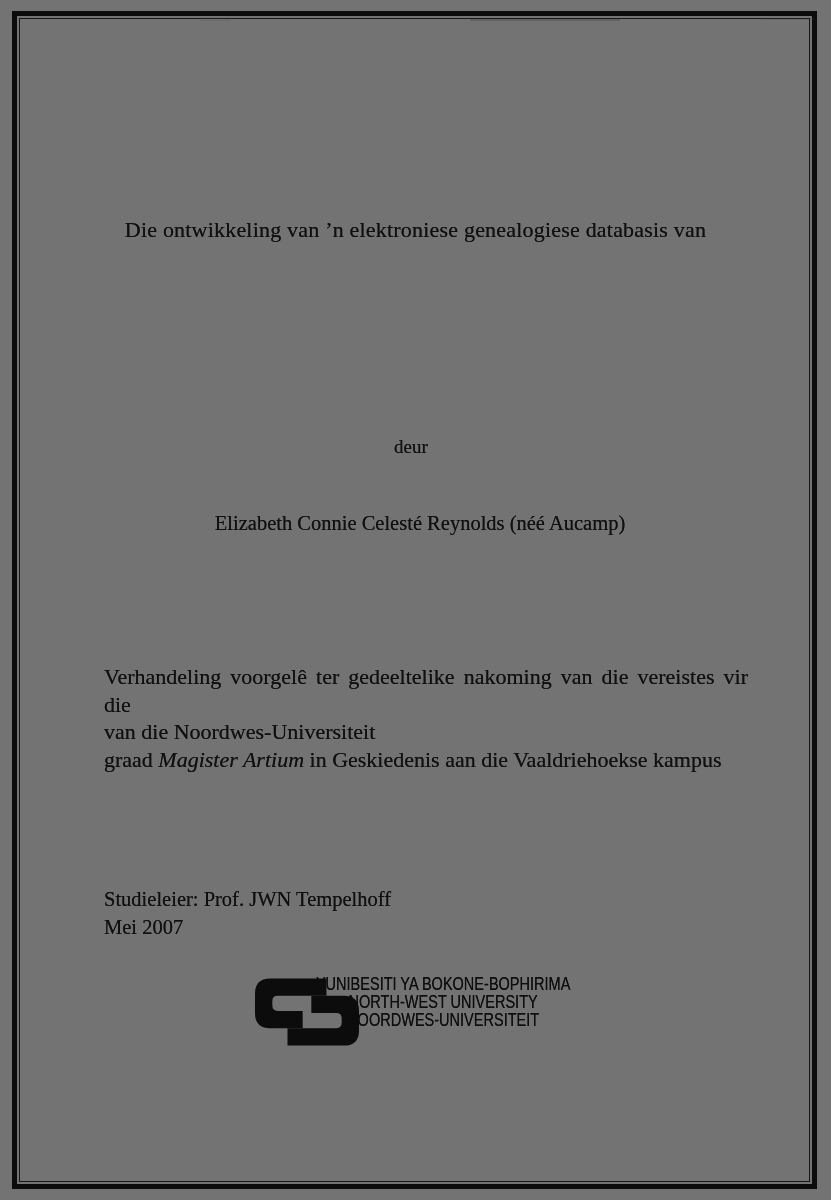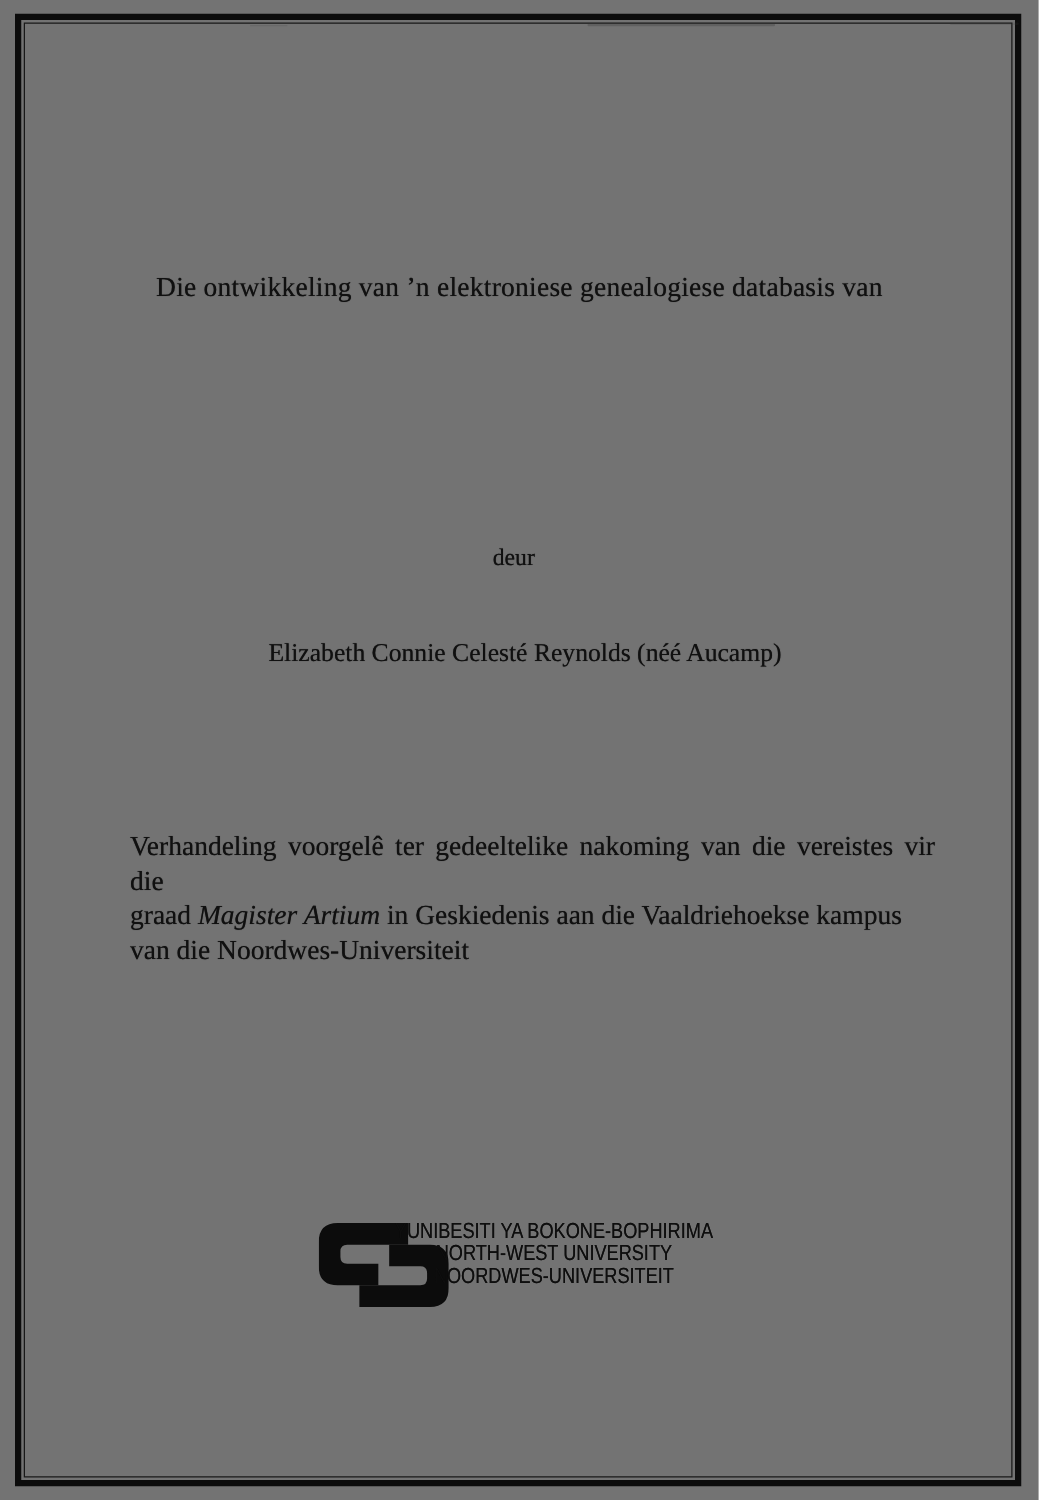--- a/index.html
+++ b/index.html
@@ -134,24 +134,28 @@
   <div class="title-block ink">
     <div>Die ontwikkeling van ’n elektroniese genealogiese databasis van</div>
   </div>
 
   <div class="byline ink">deur</div>
 
   <div class="author ink">Elizabeth Connie Celesté Reynolds (néé Aucamp)</div>
 
   <div class="declaration ink">
     <div class="decl-justified">Verhandeling voorgelê ter gedeeltelike nakoming van die vereistes vir die</div>
+    <div>van die Noordwes-Universiteit</div>
     <div><span>graad </span><span class="italic">Magister Artium</span><span> in Geskiedenis aan die Vaaldriehoekse kampus</span></div>
-    <div>van die Noordwes-Universiteit</div>
   </div>
 
+  <div class="supervisor-block ink">
+    <div>Studieleier: Prof. JWN Tempelhoff</div>
+    <div>Mei 2007</div>
+  </div>
 
   <div class="logo">
     <span class="logo-mark">
       <svg width="104" height="68" viewBox="0 0 96 62" aria-hidden="true">
         <path d="M66 0 L14 0 Q0 0 0 14 L0 32 Q0 46 14 46 L44 46 L44 30 L21 30 Q16 30 16 25 L16 21 Q16 16 21 16 L66 16 Z" fill="#0c0c0c"></path>
         <path d="M66 0 L14 0 Q0 0 0 14 L0 32 Q0 46 14 46 L44 46 L44 30 L21 30 Q16 30 16 25 L16 21 Q16 16 21 16 L66 16 Z" fill="#0c0c0c" transform="translate(96,62) rotate(180)"></path>
       </svg>
     </span>
     <div class="logo-text">
       <div>YUNIBESITI YA BOKONE-BOPHIRIMA</div>

